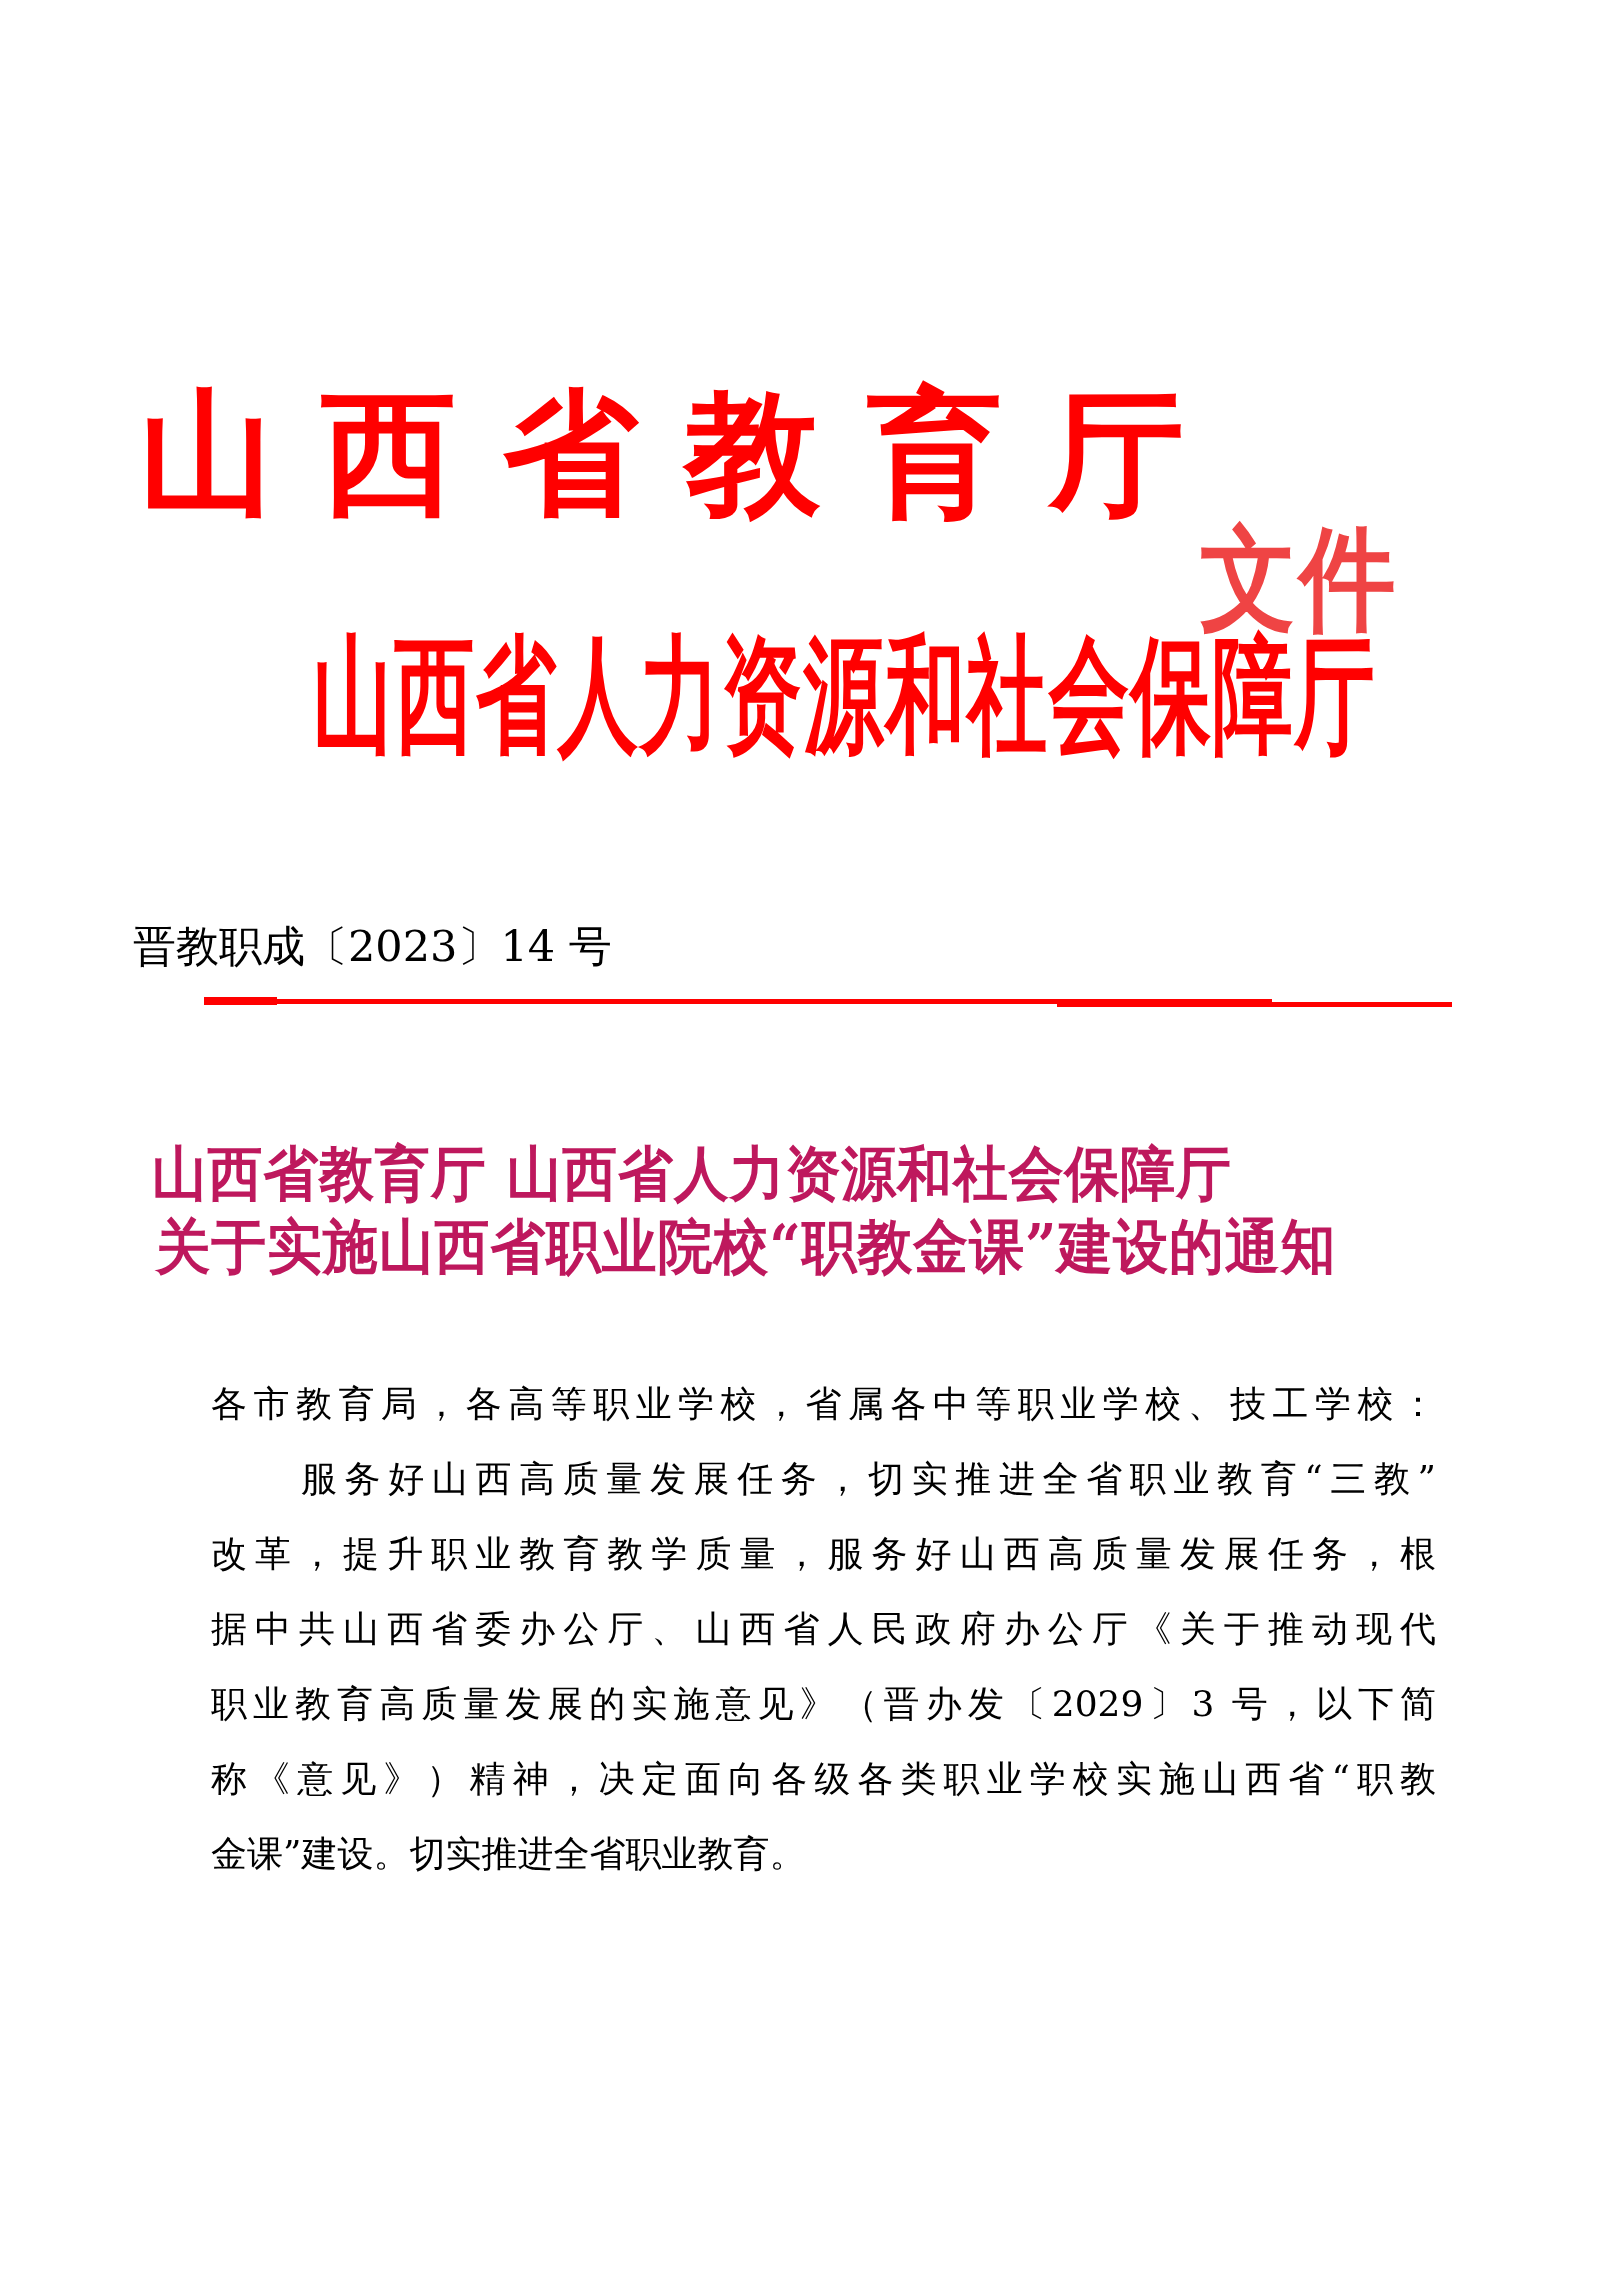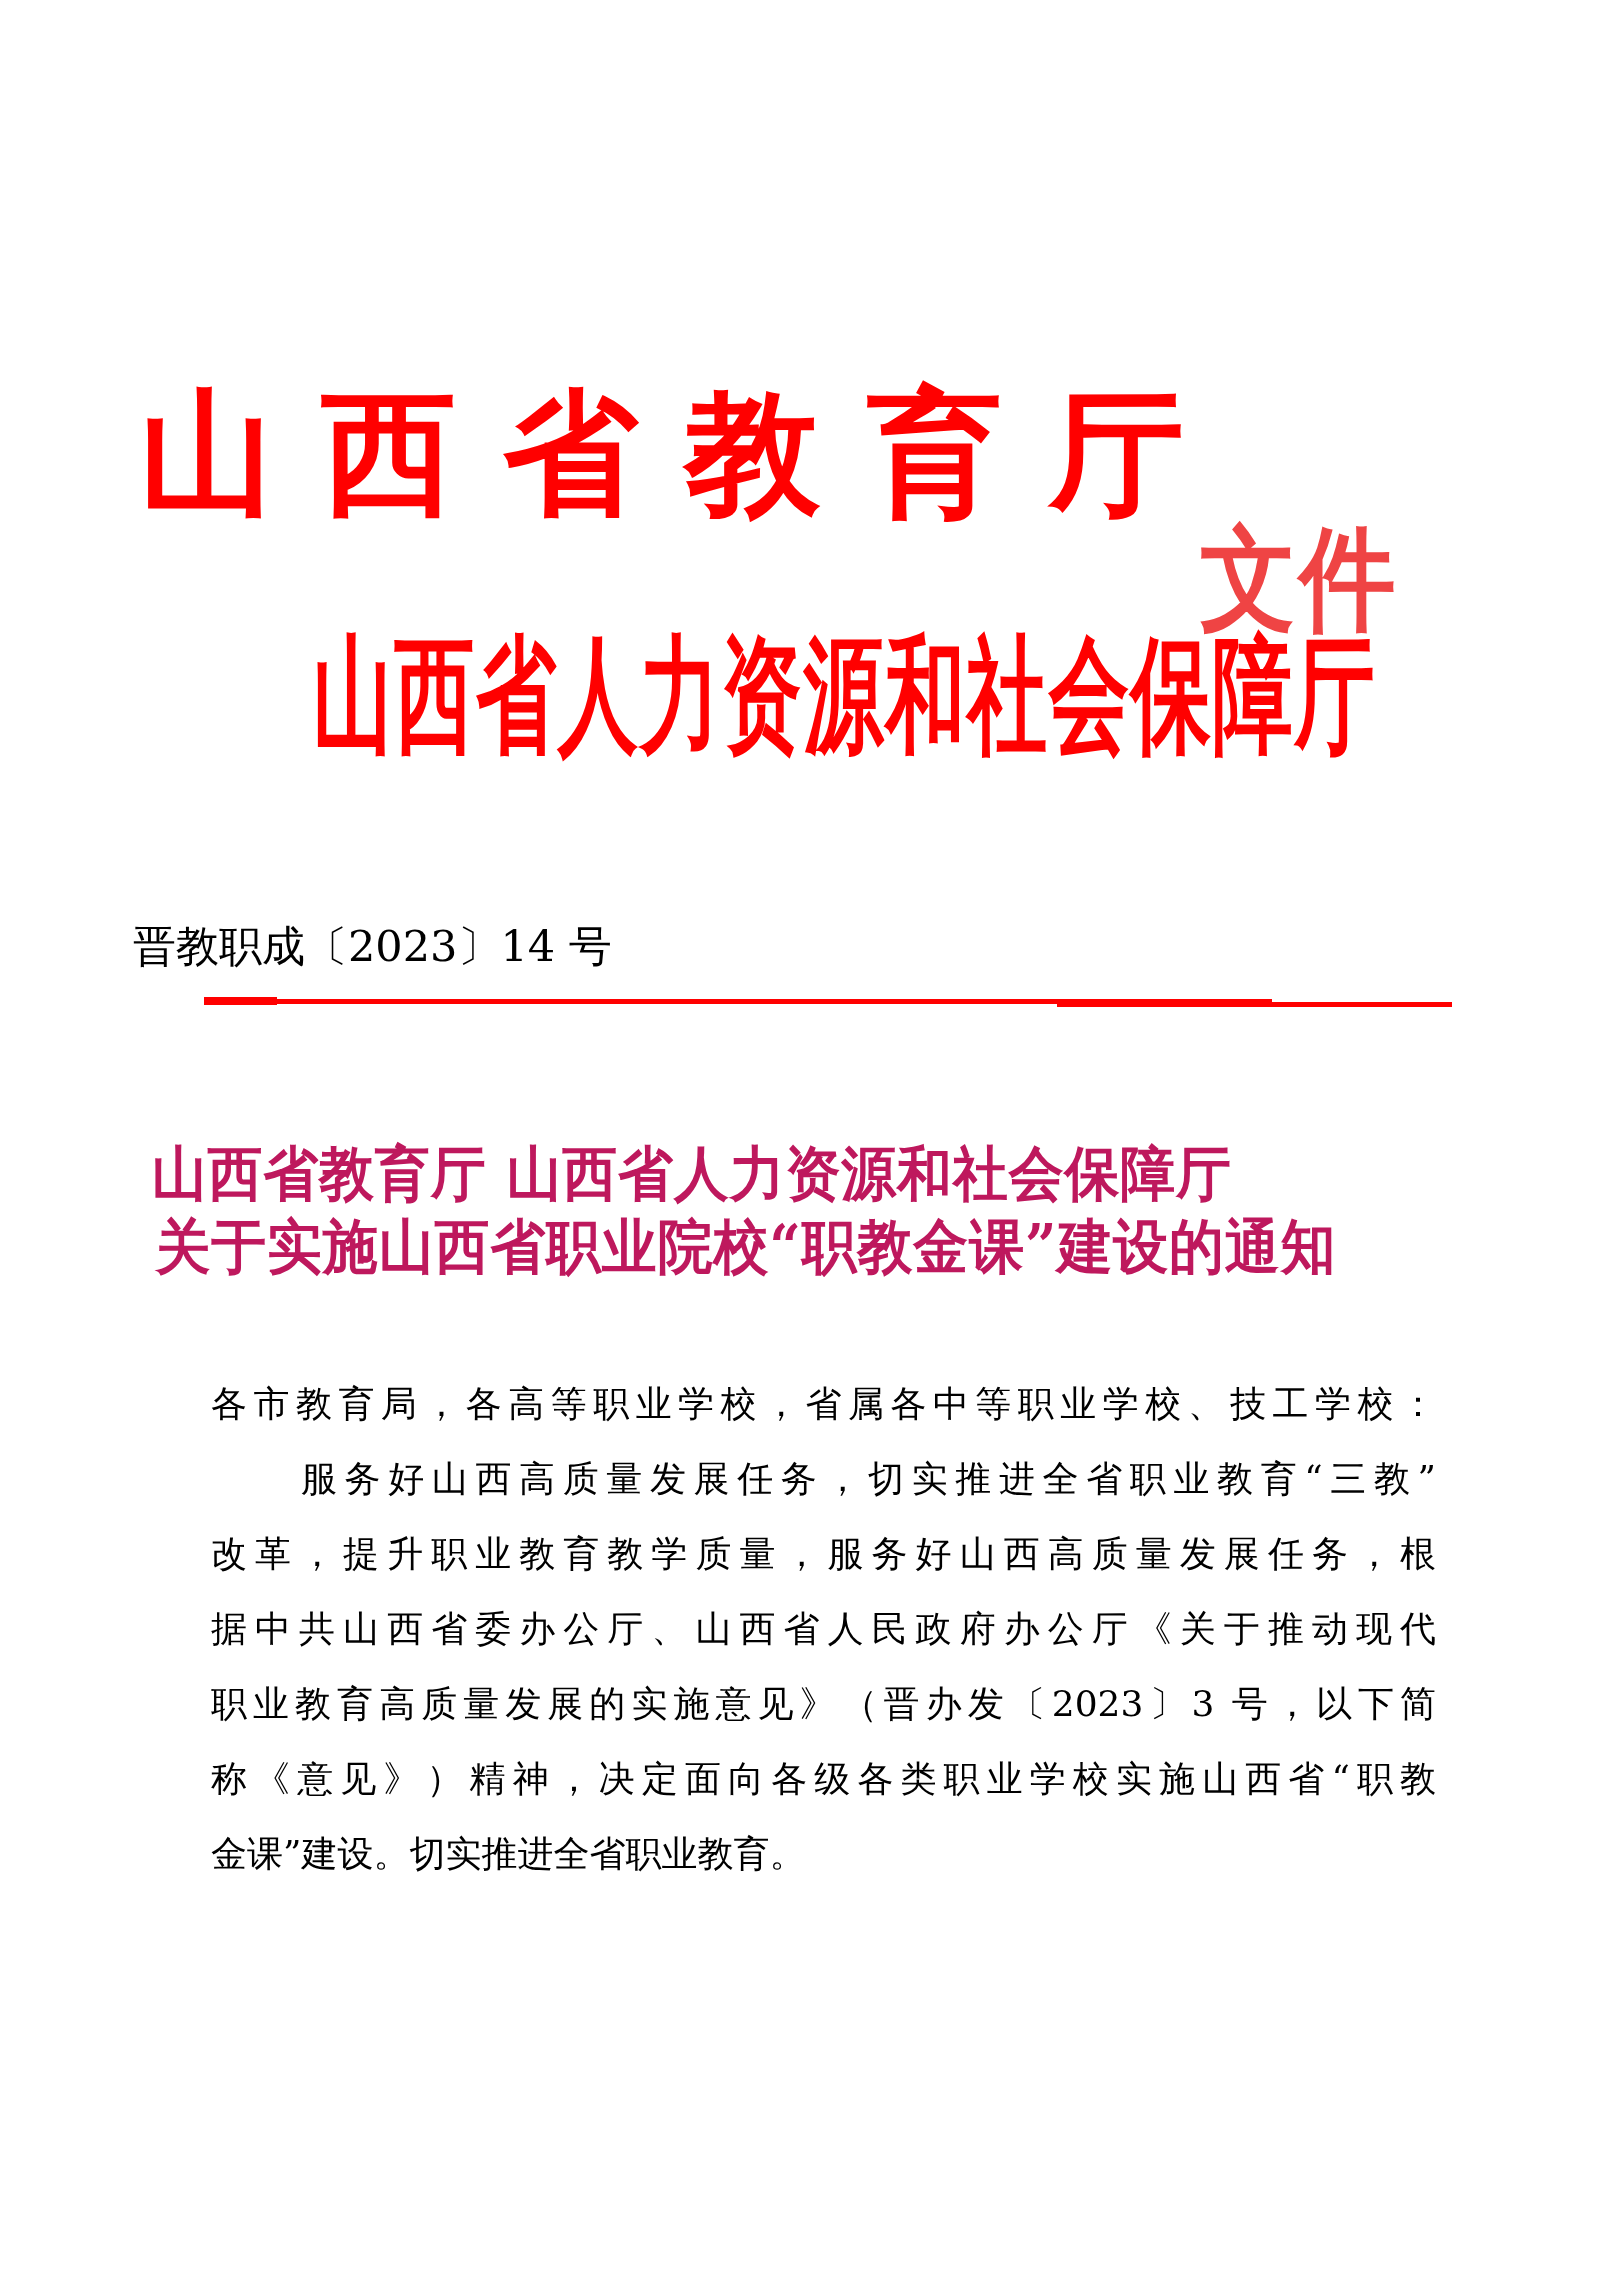--- a/index.html
+++ b/index.html
@@ -145,19 +145,19 @@
     <div class="t-line">
       <span class="squeeze">关于实施山西省职业院校“职教金课”建设的通知</span>
     </div>
   </div>
 
   <div class="body-text">
     <div class="b-line">各市教育局，各高等职业学校，省属各中等职业学校、技工学校：</div>
     <div class="b-line indent">服务好山西高质量发展任务，切实推进全省职业教育“三教”</div>
     <div class="b-line">改革，提升职业教育教学质量，服务好山西高质量发展任务，根</div>
     <div class="b-line">据中共山西省委办公厅、山西省人民政府办公厅《关于推动现代</div>
-    <div class="b-line">职业教育高质量发展的实施意见》（晋办发〔2023〕3 号，以下简</div>
+    <div class="b-line">职业教育高质量发展的实施意见》（晋办发〔2029〕3 号，以下简</div>
     <div class="b-line">称《意见》）精神，决定面向各级各类职业学校实施山西省“职教</div>
     <div class="b-line para-end">金课”建设。切实推进全省职业教育。</div>
   </div>
 
 </div>
 
 
 </body></html>

